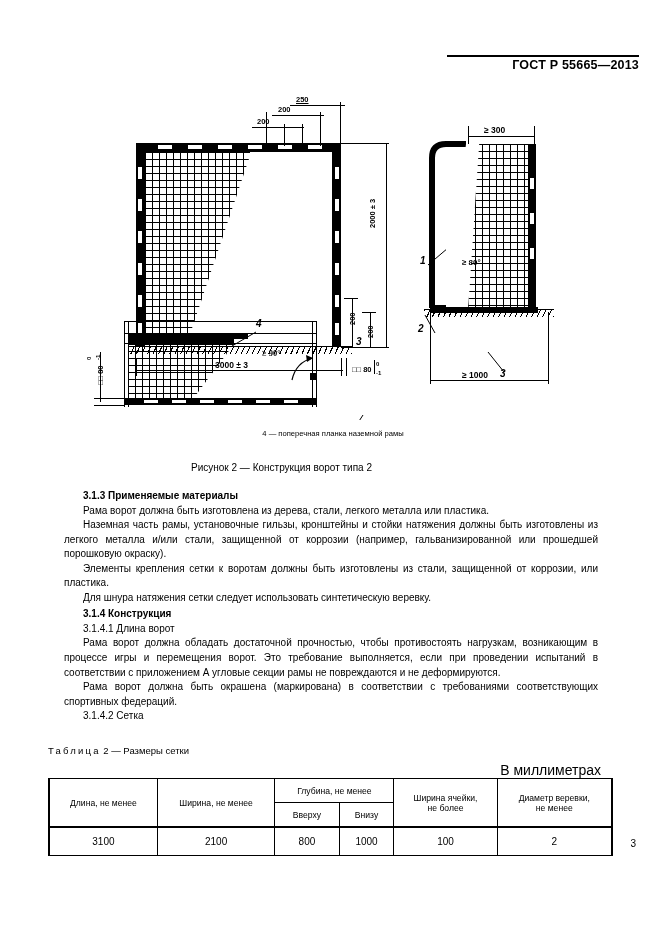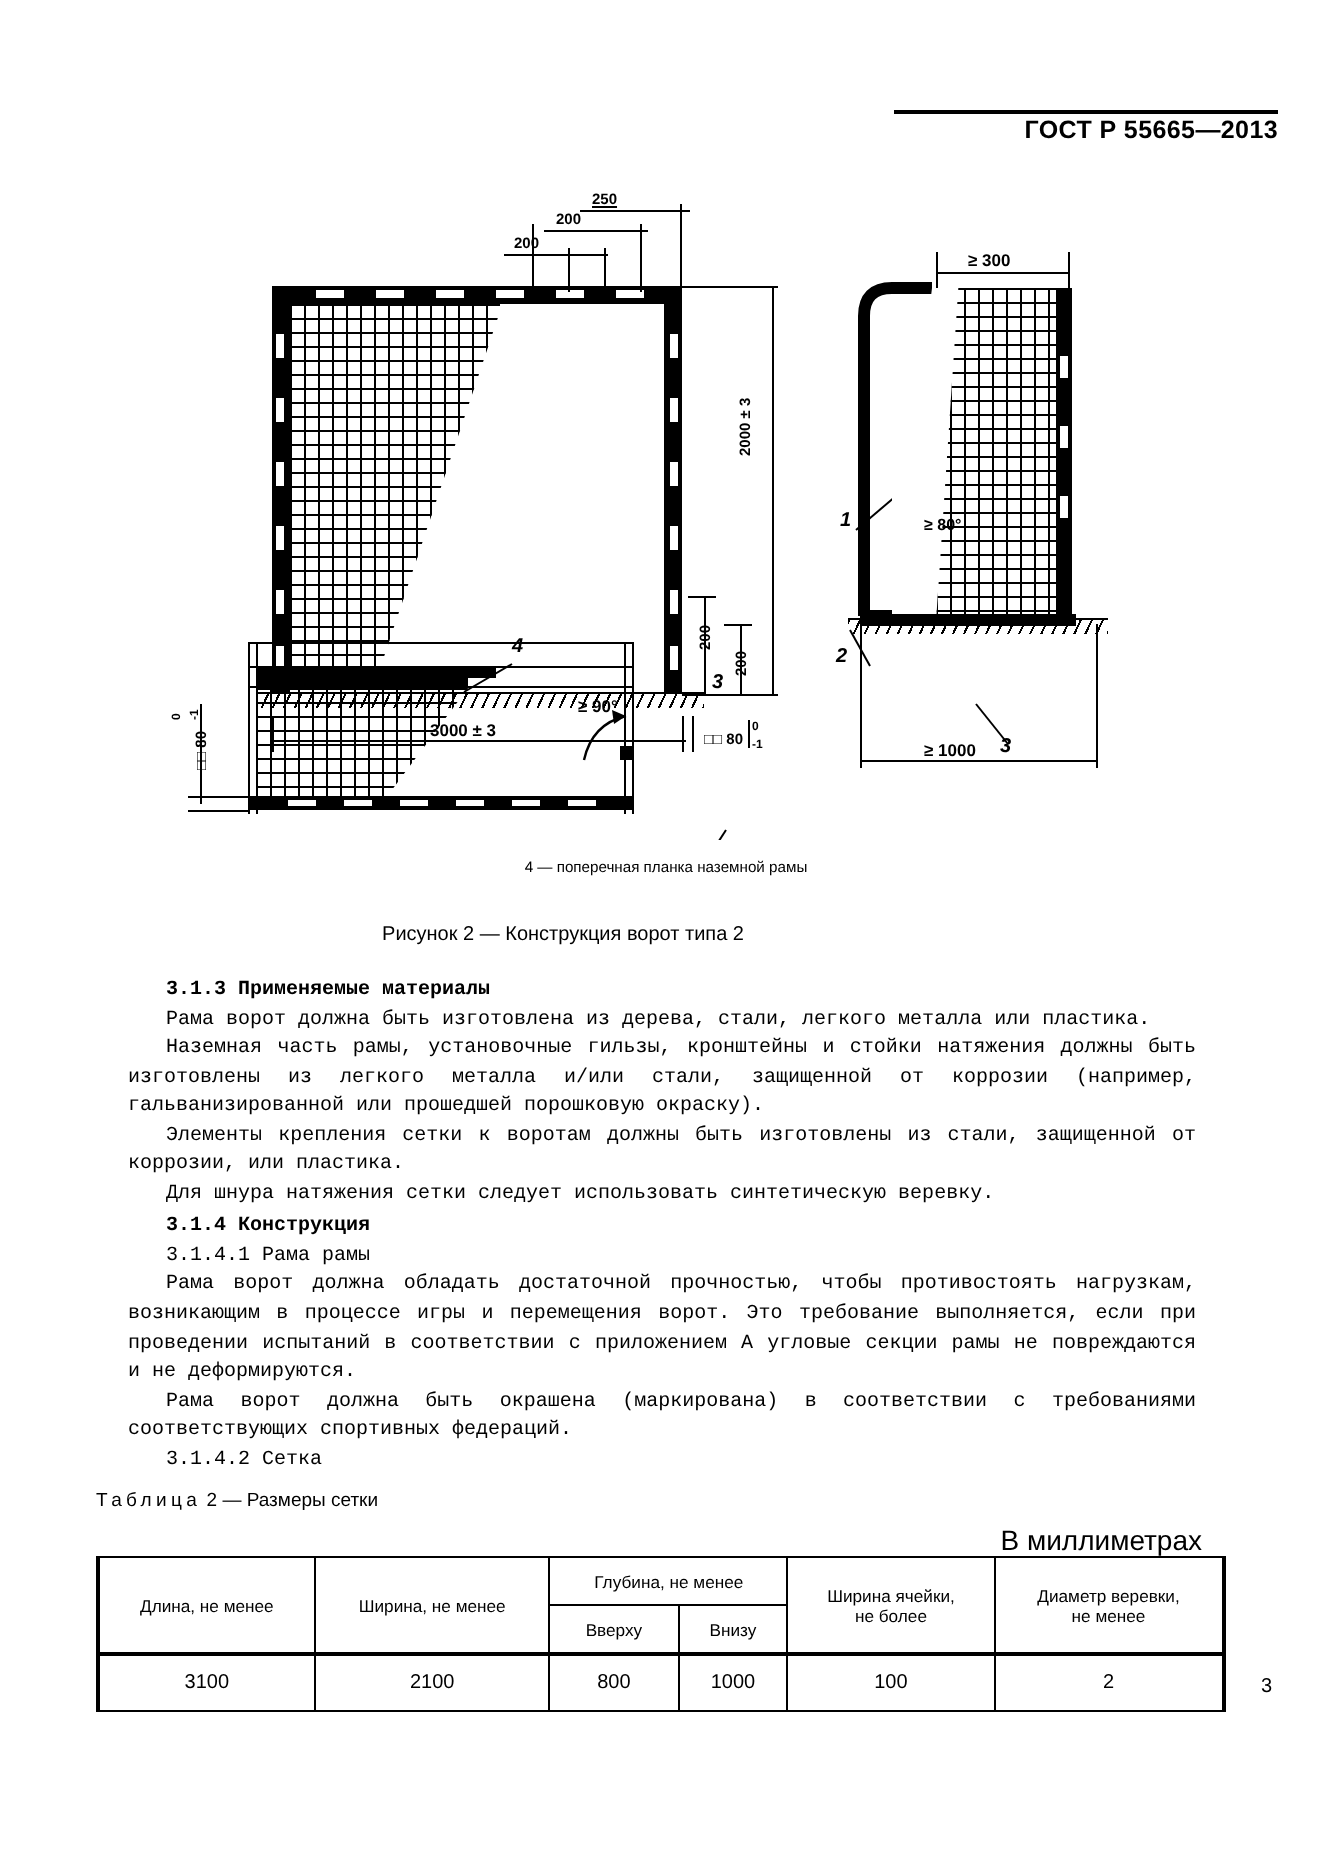--- a/index.html
+++ b/index.html
@@ -61,21 +61,21 @@
     font-size:7.6px;line-height:12px;text-align:center;
   }
   .cap-title{
     position:absolute;left:0;top:462px;width:563px;text-align:center;
     font-size:10px;
   }
 
   
   .body{position:absolute;left:64px;top:487px;width:534px;
         font-size:10px;line-height:14.55px;text-align:justify;}
-  .body p{margin:0;font-family:Liberation Mono, monospace;}
+  .body p{margin:0;}
   .body .h{font-weight:bold;margin-top:2px;}
   .body .ind{text-indent:19px;}
 
   
   .tbl-cap{position:absolute;left:48px;top:745px;font-size:9.5px;}
   .tbl-cap .sp{letter-spacing:2.2px;text-align:center;}
   .unit{position:absolute;right:60px;top:762px;font-size:14px;}
 
   table.t{
     position:absolute;left:48px;top:778px;width:565px;
@@ -242,21 +242,21 @@
       <div class="gf-dash" style="position:absolute;left:34px;top:85px;width:14px;height:3px;background:#fff;"></div>
       <div class="gf-dash" style="position:absolute;left:62px;top:85px;width:14px;height:3px;background:#fff;"></div>
       <div class="gf-dash" style="position:absolute;left:90px;top:85px;width:14px;height:3px;background:#fff;"></div>
       <div class="gf-dash" style="position:absolute;left:118px;top:85px;width:14px;height:3px;background:#fff;"></div>
       <div class="gf-dash" style="position:absolute;left:146px;top:85px;width:14px;height:3px;background:#fff;"></div>
       <div class="gf-dash" style="position:absolute;left:174px;top:85px;width:14px;height:3px;background:#fff;"></div>
 
       <div class="ln" style="left:200px;top:58px;width:7px;height:7px;"></div>
     </div>
 
-    <div class="lbl" style="left:289px;top:268px;font-size:8.5px;">≥ 90°</div>
+    <div class="lbl" style="left:262px;top:268px;font-size:8.5px;font-family:Liberation Serif, serif;">≥ 90°</div>
     <svg width="661" height="340" style="position:absolute;left:0;top:0;pointer-events:none;">
       <path d="M292 300 Q296 282 313 278" stroke="#000" stroke-width="1.2" fill="none"></path>
       <polygon points="313,278 306,275 307,282" fill="#000"></polygon>
     </svg>
     <div class="lbl-i" style="left:356px;top:256px;">3</div>
 
     <div class="vln" style="left:100px;top:272px;height:50px;"></div>
     <div class="hln" style="left:94px;top:318px;width:30px;"></div>
     <div class="hln" style="left:94px;top:325px;width:30px;"></div>
     <div class="lbl" style="left:96px;top:305px;transform:rotate(-90deg);transform-origin:left top;">
@@ -271,21 +271,21 @@
   </div>
   <div class="cap-title">Рисунок 2 — Конструкция ворот типа 2</div>
 
   <div class="body">
     <p class="h ind">3.1.3 Применяемые материалы</p>
     <p class="ind">Рама ворот должна быть изготовлена из дерева, стали, легкого металла или пластика.</p>
     <p class="ind">Наземная часть рамы, установочные гильзы, кронштейны и стойки натяжения должны быть изготовлены из легкого металла и/или стали, защищенной от коррозии (например, гальванизированной или прошедшей порошковую окраску).</p>
     <p class="ind">Элементы крепления сетки к воротам должны быть изготовлены из стали, защищенной от коррозии, или пластика.</p>
     <p class="ind">Для шнура натяжения сетки следует использовать синтетическую веревку.</p>
     <p class="h ind">3.1.4 Конструкция</p>
-    <p class="ind">3.1.4.1 Рама рамы</p>
+    <p class="ind">3.1.4.1 Длина ворот</p>
     <p class="ind">Рама ворот должна обладать достаточной прочностью, чтобы противостоять нагрузкам, возникающим в процессе игры и перемещения ворот. Это требование выполняется, если при проведении испытаний в соответствии с приложением А угловые секции рамы не повреждаются и не деформируются.</p>
     <p class="ind">Рама ворот должна быть окрашена (маркирована) в соответствии с требованиями соответствующих спортивных федераций.</p>
     <p class="ind">3.1.4.2 Сетка</p>
   </div>
 
   <div class="tbl-cap">
     <span class="sp">Таблица</span>
     <span>2 — Размеры сетки</span>
   </div>
   <div class="unit">В миллиметрах</div>

